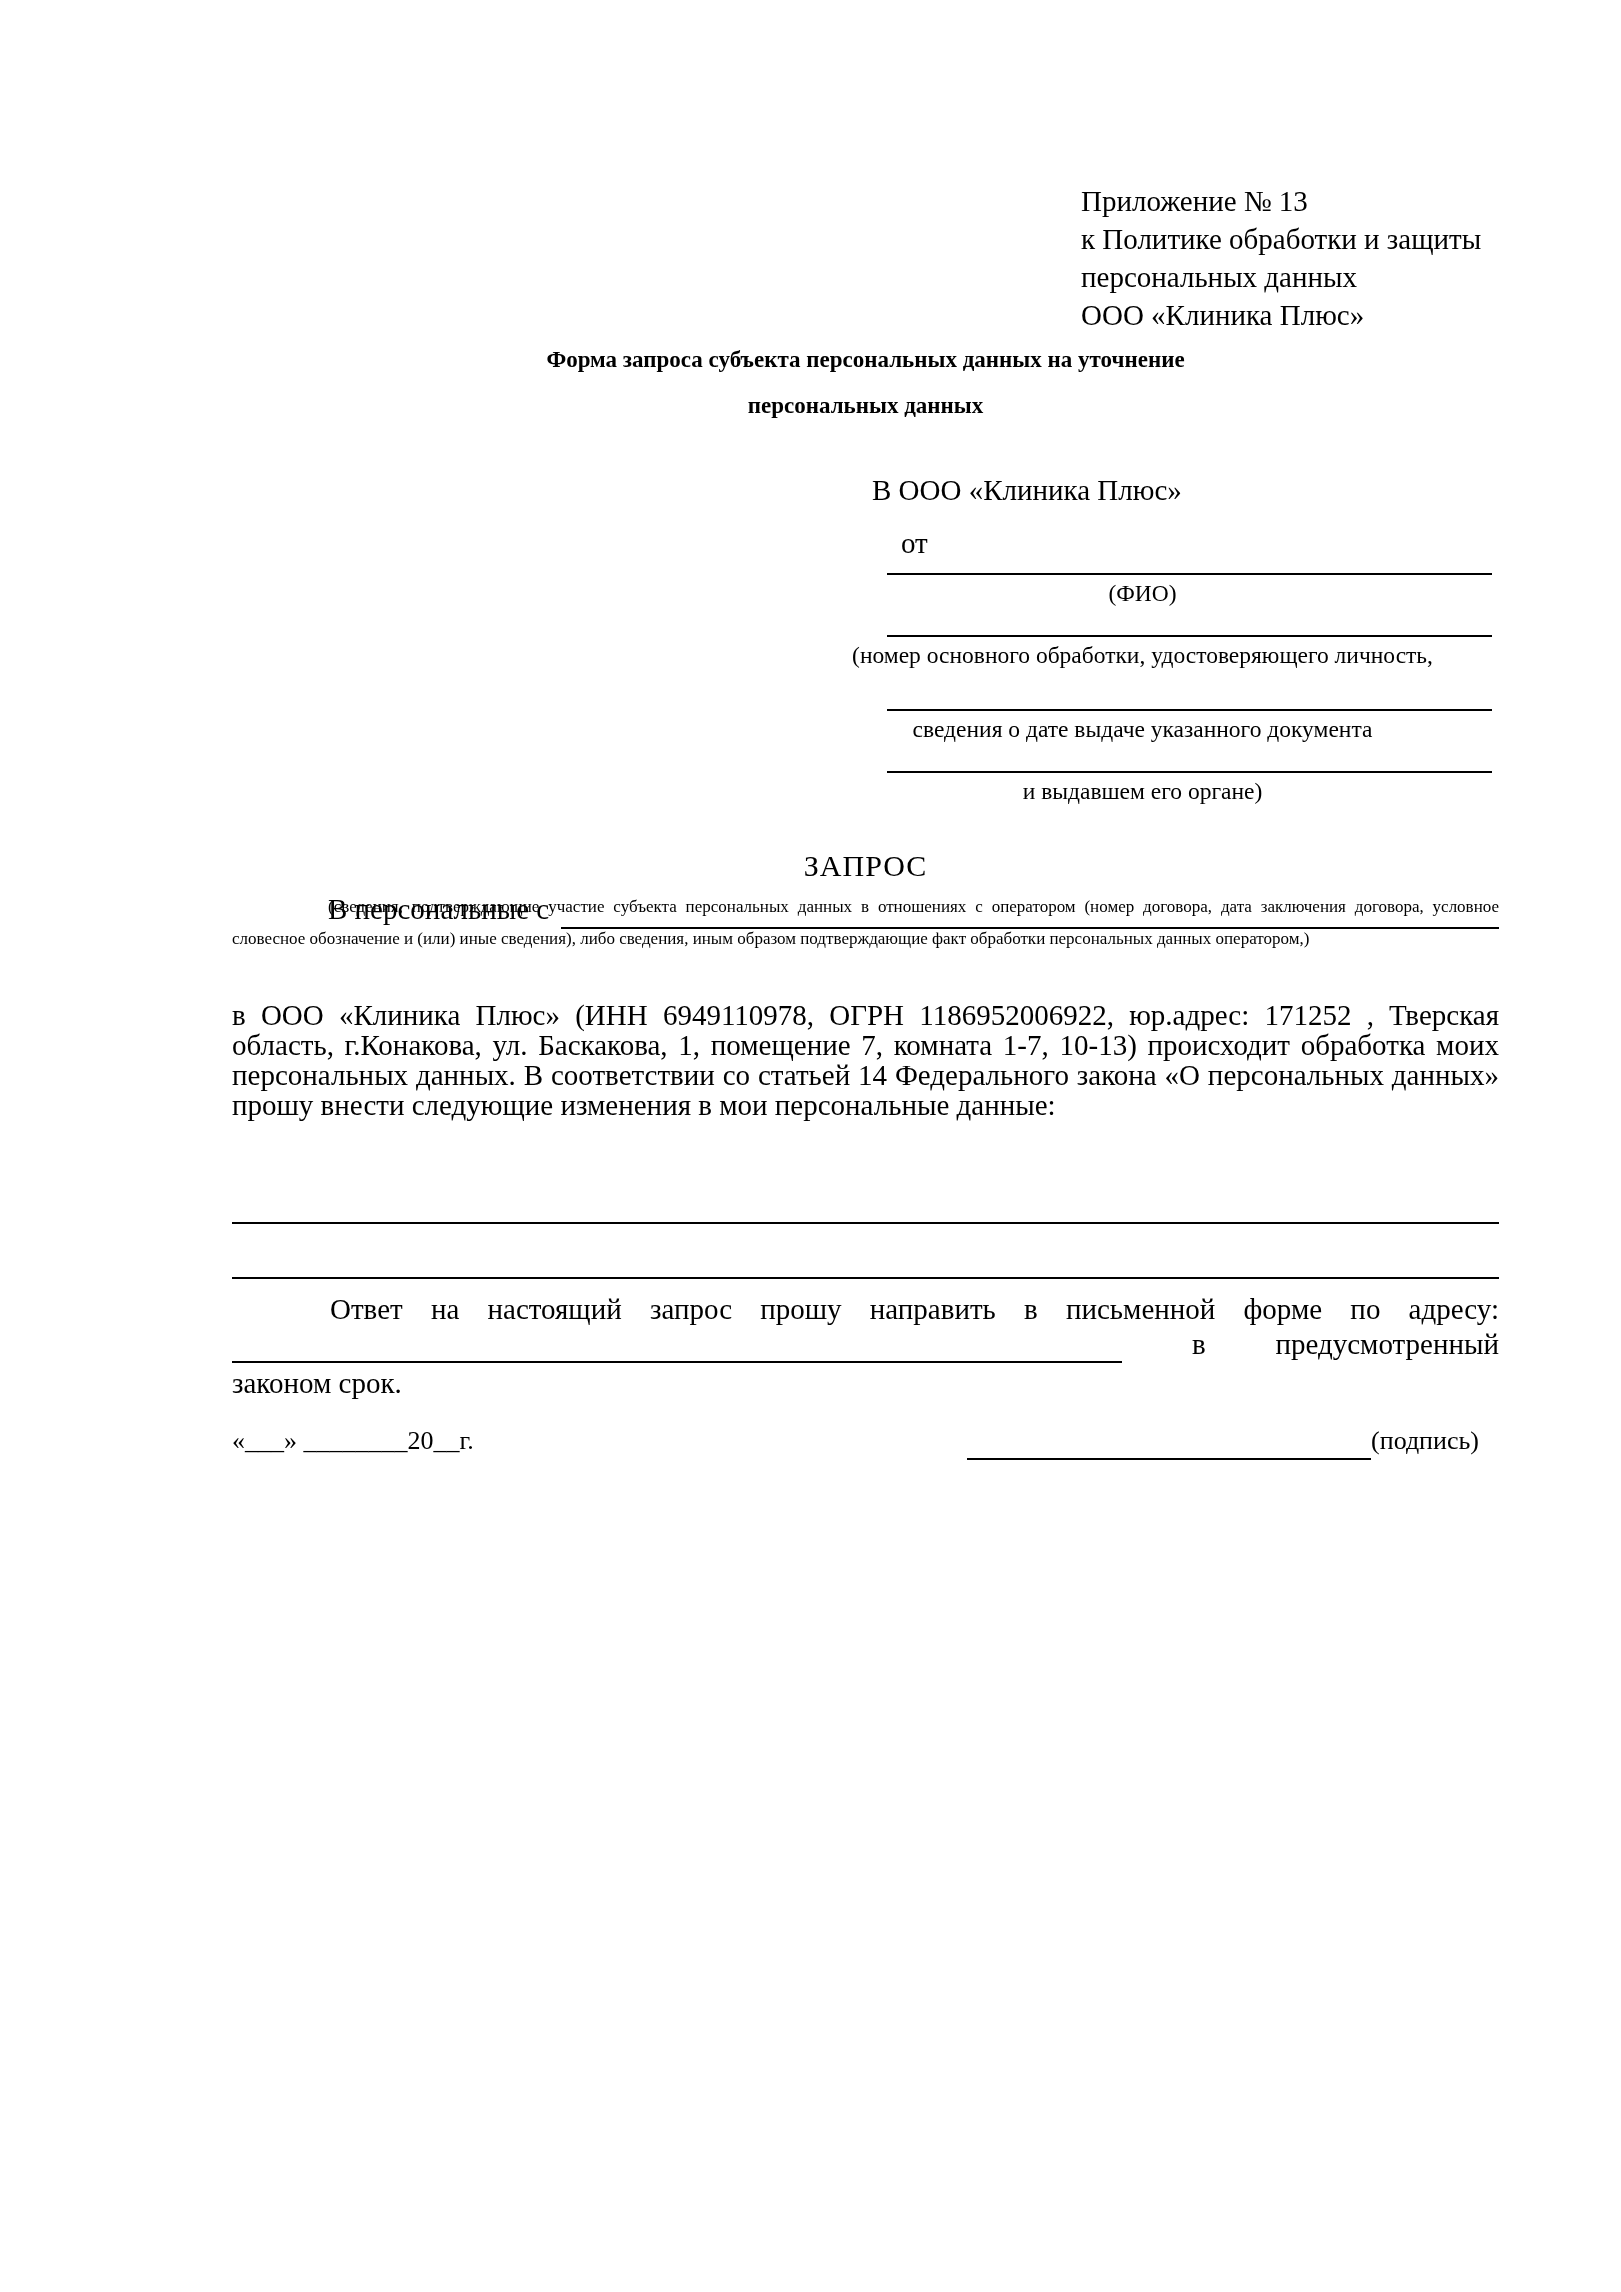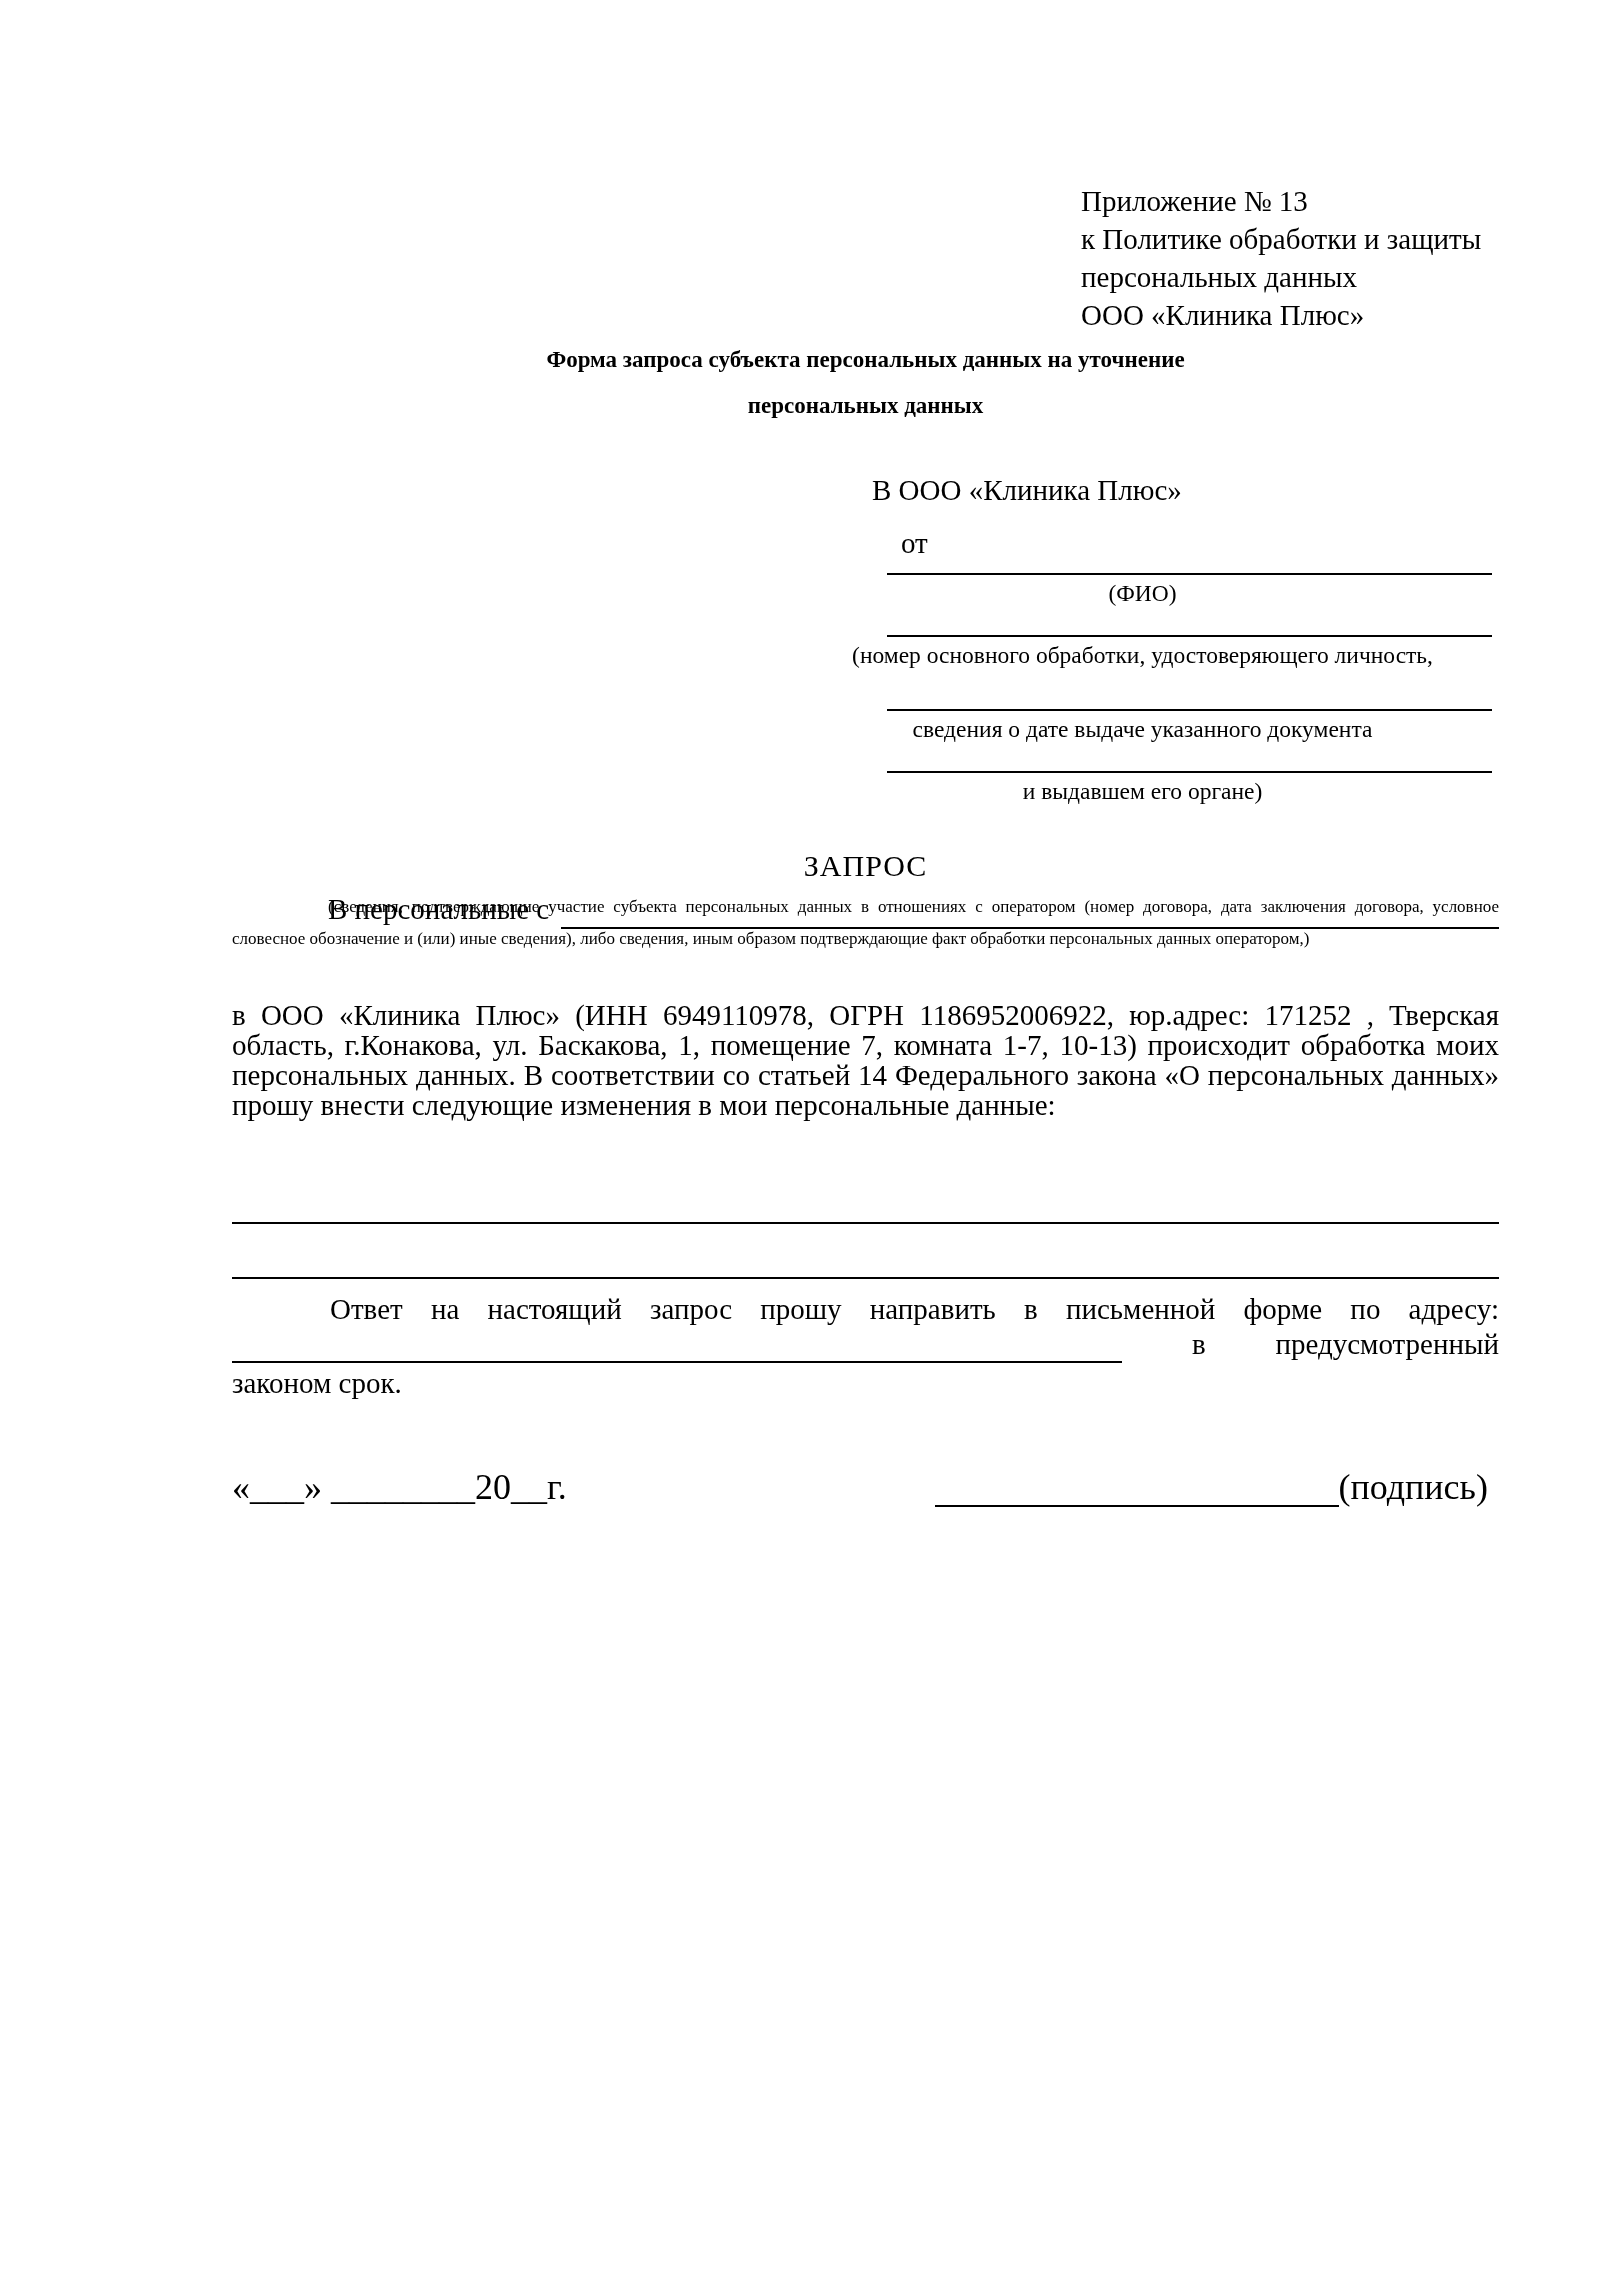--- a/index.html
+++ b/index.html
@@ -62,25 +62,25 @@
     text-align: justify; text-align-last: justify; text-indent: 98px;
   }
   .reply-row2 {
     position: absolute; left: 232px; top: 1325px; width: 1267px;
     display: flex; justify-content: space-between; align-items: flex-end;
     font-size: 29px; line-height: 38px;
   }
   .reply-row2 .addr-line { width: 890px; height: 33px; border-bottom: 2.9px solid var(--fg); }
   .reply-row3 { position: absolute; left: 232px; top: 1364px; font-size: 29px; line-height: 38px; }
   .footer-row {
-    position: absolute; left: 232px; top: 1468px; width: 1267px;
+    position: absolute; left: 232px; top: 1421px; width: 1267px;
     display: flex; justify-content: space-between; align-items: flex-end;
-    font-size: 36px; line-height: 39px;
+    font-size: 26px; line-height: 39px;
   }
-  .sig-group { display: flex; align-items: flex-end; margin-right: 11px; }
+  .sig-group { display: flex; align-items: flex-end; margin-right: 20px; }
   .sig-line { width: 404px; height: 33px; border-bottom: 2.9px solid var(--fg); }
   .sig-caption { white-space: nowrap; }
   .date-label { white-space: pre; }
 </style>
 </head>
 <body>
 
 <div class="page">
 
   <div class="header-note">

